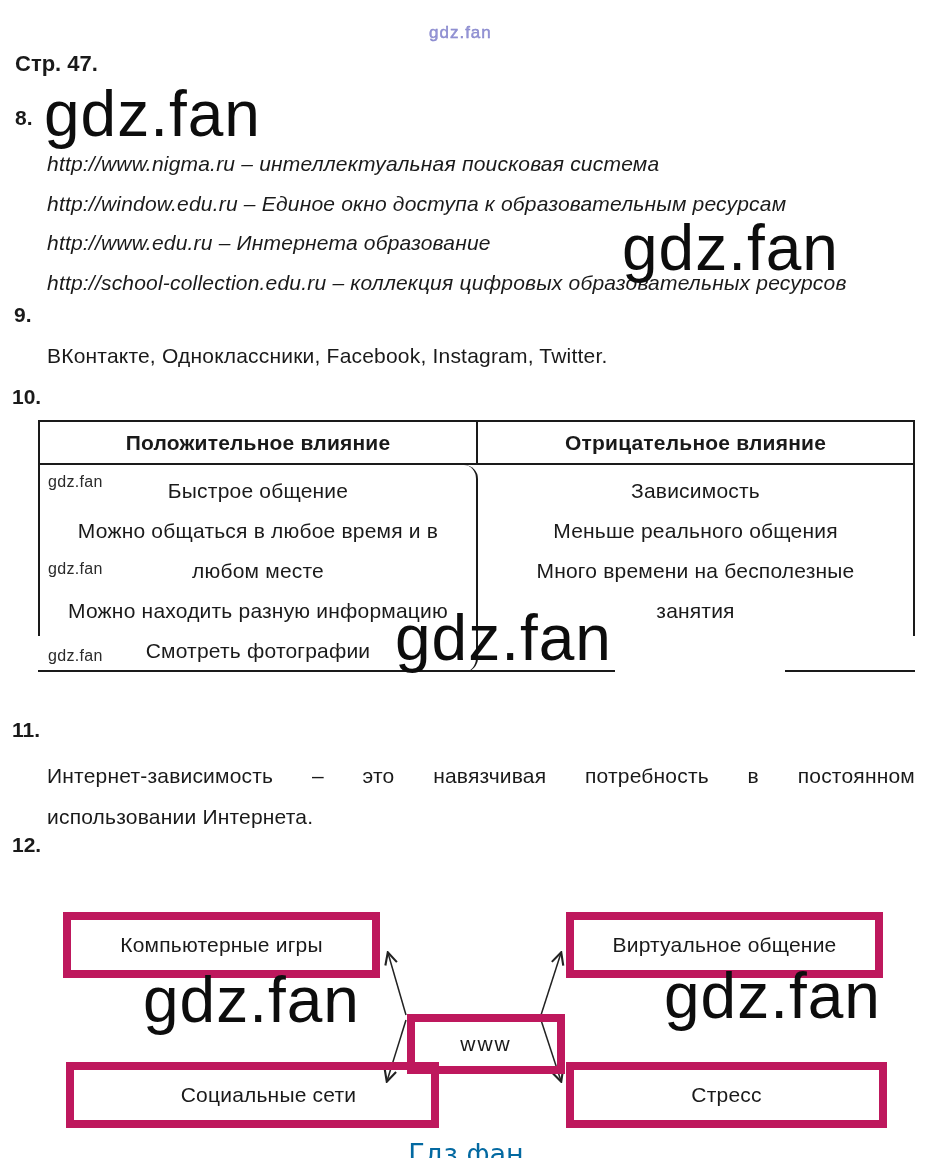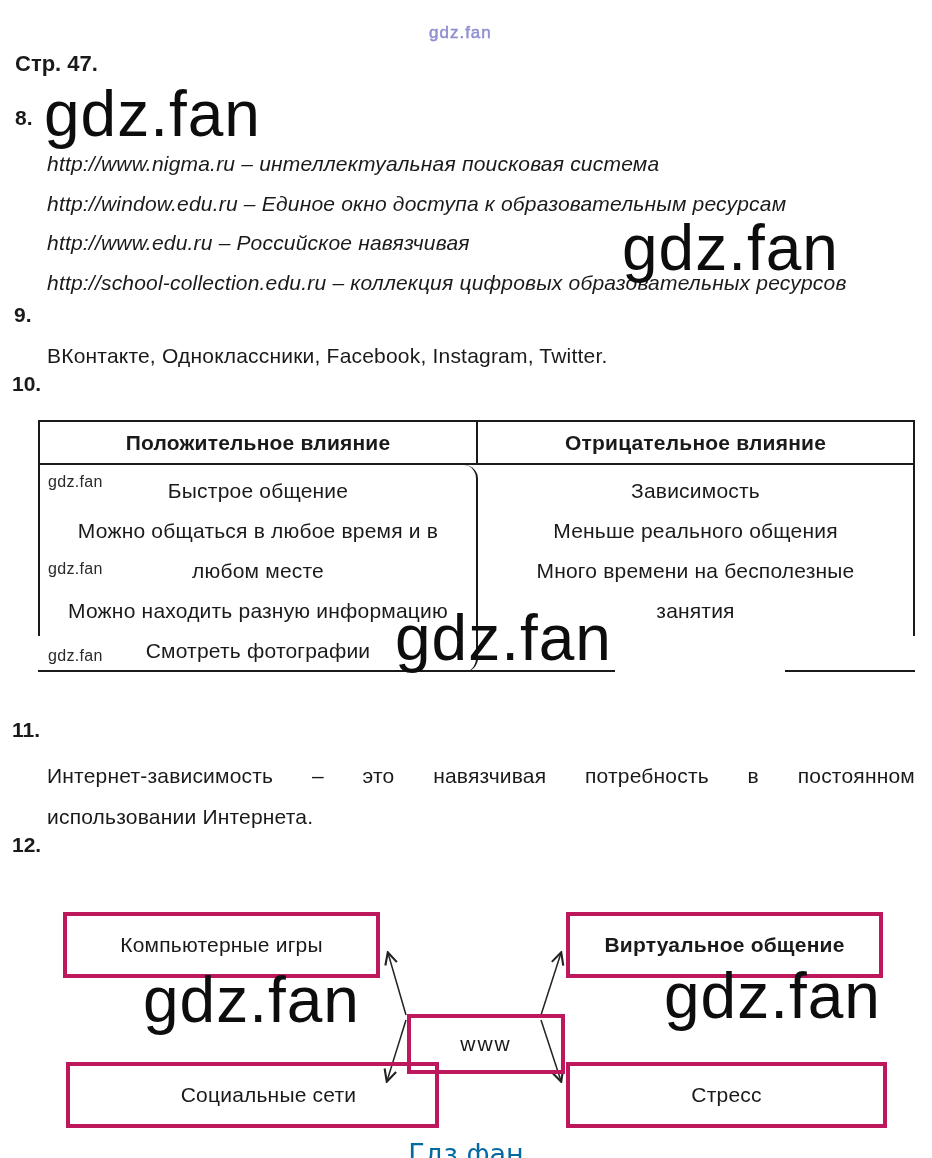--- a/index.html
+++ b/index.html
@@ -37,21 +37,21 @@
   .cell-line { height:40px; line-height:40px; font-size:21px; letter-spacing:0.2px; }
   .bottom-seg { position:absolute; height:2px; background:#1a1a1a; }
 
   .para {
     position:absolute; left:47px; top:735px; width:868px;
     font-size:21px; letter-spacing:0.2px; line-height:41px;
   }
   .para .just { text-align:justify; text-align-last:justify; }
 
   .box {
-    position:absolute; box-sizing:border-box; border:4px solid #be185d;
+    position:absolute; box-sizing:border-box; border:8px solid #be185d;
     display:flex; align-items:center; justify-content:center;
     font-size:21px; letter-spacing:0.2px; background:transparent;
   }
   .footer-brand {
     position:absolute; left:0; top:1118px; width:932px; text-align:center;
     font-family:"DejaVu Sans", sans-serif; font-size:27px; color:#0369a1;
   }
   svg.arrows { position:absolute; left:0; top:855px; }
 </style>
 </head>
@@ -62,29 +62,29 @@
   <div class="wm-top">gdz.fan</div>
 
   <div class="page-heading">Стр. 47.</div>
 
   <div class="sec-num" style="left:15px; top:86px;">8.</div>
   <div class="wm-big" style="left:44px; top:62px;">gdz.fan</div>
 
   <div class="links">
     <div class="link-line">http://www.nigma.ru – интеллектуальная поисковая система</div>
     <div class="link-line">http://window.edu.ru – Единое окно доступа к образовательным ресурсам</div>
-    <div class="link-line">http://www.edu.ru – Российское навязчивая</div>
+    <div class="link-line">http://www.edu.ru – Интернета образование</div>
     <div class="link-line">http://school-collection.edu.ru – коллекция цифровых образовательных ресурсов</div>
   </div>
   <div class="wm-big" style="left:622px; top:196px;">gdz.fan</div>
 
   <div class="sec-num" style="left:14px; top:283px;">9.</div>
   <div class="social-line">ВКонтакте, Одноклассники, Facebook, Instagram, Twitter.</div>
 
-  <div class="sec-num" style="left:12px; top:352px;">10.</div>
+  <div class="sec-num" style="left:12px; top:365px;">10.</div>
 
   <div class="gtable">
     <div class="thead">
       <div class="th left">Положительное влияние</div>
       <div class="th right">Отрицательное влияние</div>
     </div>
     <div class="tbody">
       <div class="td left">
         <div class="cell-line">Быстрое общение</div>
         <div class="cell-line">Можно общаться в любое время и в</div>
@@ -123,21 +123,21 @@
         <path d="M1,1 L9,5 L1,9" fill="none" stroke="#222" stroke-width="1.4"></path>
       </marker>
     </defs>
     <line x1="406" y1="140" x2="388" y2="78" stroke="#222" stroke-width="1.5" marker-end="url(#ah)"></line>
     <line x1="541" y1="140" x2="561" y2="78" stroke="#222" stroke-width="1.5" marker-end="url(#ah)"></line>
     <line x1="406" y1="145" x2="387" y2="206" stroke="#222" stroke-width="1.5" marker-end="url(#ah)"></line>
     <line x1="541" y1="145" x2="561" y2="206" stroke="#222" stroke-width="1.5" marker-end="url(#ah)"></line>
   </svg>
 
   <div class="box" style="left:63px;  top:892px; width:317px; height:66px;">Компьютерные игры</div>
-  <div class="box" style="left:566px; top:892px; width:317px; height:66px;font-weight:bold;">Виртуальное общение</div>
+  <div class="box" style="left:566px; top:892px; width:317px; height:66px;">Виртуальное общение</div>
   <div class="box" style="left:407px; top:994px; width:158px; height:60px; letter-spacing:2px;">www</div>
   <div class="box" style="left:66px;  top:1042px; width:373px; height:66px;padding-left:32px;">Социальные сети</div>
   <div class="box" style="left:566px; top:1042px; width:321px; height:66px;">Стресс</div>
 
   <div class="wm-big" style="left:143px; top:948px;">gdz.fan</div>
   <div class="wm-big" style="left:664px; top:944px;">gdz.fan</div>
 
   <div class="footer-brand">Гдз.фан</div>
 
 </div>

